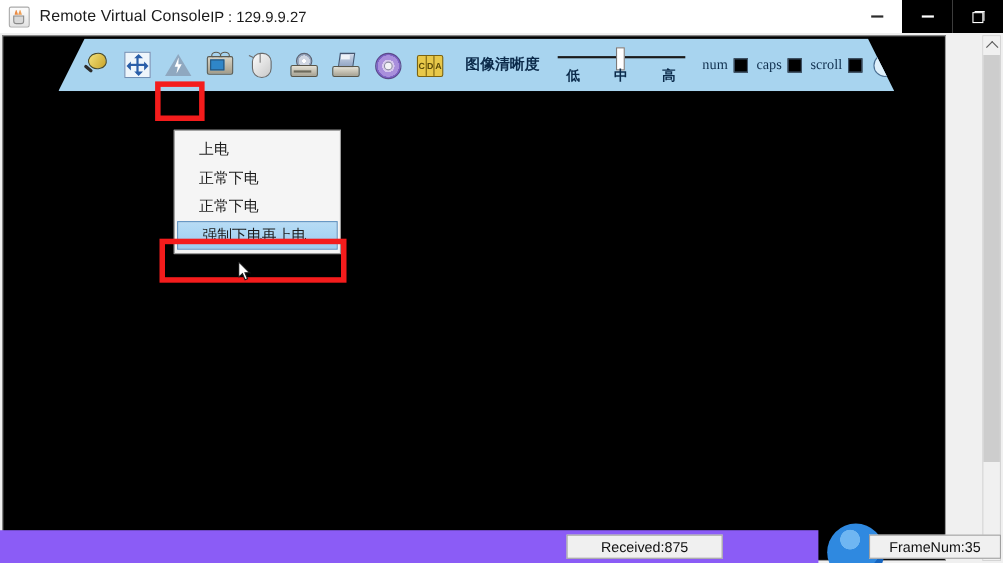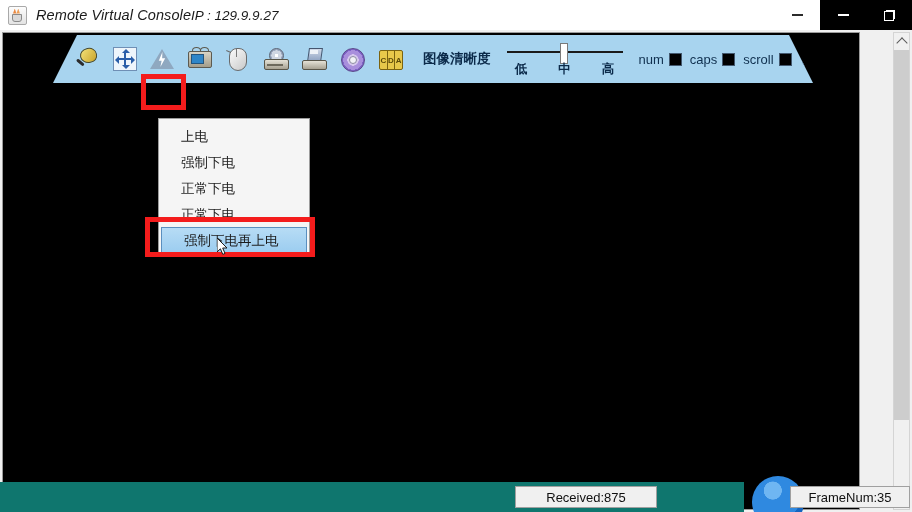--- a/index.html
+++ b/index.html
@@ -9,21 +9,20 @@
     font-family:"Liberation Sans","DejaVu Sans",sans-serif;
     -webkit-font-smoothing:antialiased;
   }
   .app{position:relative;width:912px;height:512px;}
 
   
   .titlebar{
     position:absolute;left:0;top:0;width:912px;height:30px;
     background:#ffffff;display:flex;align-items:center;
     border-bottom:1px solid #e4e4e4;
-    font-style:italic;
   }
   .title-icon{
     width:17px;height:17px;margin-left:8px;margin-right:9px;
     border:1px solid #a9a9a9;border-radius:2px;
     background:linear-gradient(#fdfdfd,#e3e3e3);
     position:relative;flex:none;
   }
   .title-icon .cup{
     position:absolute;left:3px;top:7px;width:8px;height:6px;
     background:#d9d9d9;border:1px solid #8a8a8a;border-radius:0 0 3px 3px;
@@ -198,21 +197,21 @@
   }
   .slider-ticks{
     position:absolute;left:0;top:22px;width:120px;display:flex;justify-content:space-between;
     font-size:12.5px;color:#0b2a4a;font-weight:bold;
     font-family:"DejaVu Sans","Liberation Sans",sans-serif;
   }
   .slider-ticks span{width:33px;text-align:center;}
 
   .locks{display:flex;align-items:center;margin-left:14px;}
   .lock{display:flex;align-items:center;margin-right:8px;}
-  .lock-name{font-size:13px;color:#10304f;margin-right:5px;font-family:Liberation Sans, sans-serif;}
+  .lock-name{font-size:13px;color:#10304f;margin-right:5px;font-family:Liberation Serif, serif;}
   .lock-led{width:11px;height:11px;background:#000000;border:1px solid #43586e;}
   .help-ico{
     width:19px;height:19px;border-radius:50%;border:1.4px solid #4a6f93;
     background:#dff0fb;display:flex;align-items:center;justify-content:center;
     font-size:12px;color:#33587d;margin-left:2px;cursor:pointer;
     font-family:"Liberation Sans",sans-serif;
   }
 
   
   .menu{
@@ -266,21 +265,21 @@
   .chev.up{transform:rotate(45deg);margin-top:3px;}
   .chev.down{transform:rotate(-135deg);margin-bottom:3px;}
   .sb-thumb{
     position:absolute;left:0;top:17px;width:15px;height:370px;
     background:#cdcdcd;cursor:pointer;
   }
 
   
   .statusbar{
     position:absolute;left:0;bottom:0;width:744px;height:30px;
-    background:#0f766e;
+    background:#8b5cf6;
   }
   .blue-ball{
     position:absolute;left:752px;bottom:-16px;width:52px;height:52px;border-radius:50%;
     background:radial-gradient(circle at 40% 28%,#6fb6f2 0 18%,#2f89e0 19% 62%,#1565c0 63% 100%);
   }
   .stat-box{
     position:absolute;bottom:4px;height:22px;
     background:#f0f0f0;border:1px solid #a0a0a0;box-sizing:border-box;
     display:flex;align-items:center;justify-content:center;
     font-size:13px;color:#101010;white-space:nowrap;
@@ -406,21 +405,20 @@
               <span class="lock-led"></span>
             </div>
             <div class="help-ico">?</div>
           </div>
 
         </div>
       </div>
 
       <div class="menu">
         <div class="menu-item">上电</div>
-        <div class="menu-item">强制下电</div>
         <div class="menu-item">正常下电</div>
         <div class="menu-item">正常下电</div>
         <div class="menu-item sel">强制下电再上电</div>
       </div>
 
       <div class="tool-redbox"></div>
       <div class="menu-redbox"></div>
 
       <svg class="cursor" viewBox="0 0 12 18">
         <polygon points="0,0 0,14 3.4,10.8 5.8,16.4 8,15.4 5.7,10 10,10" fill="#ffffff" stroke="#1a1a1a" stroke-width="1"></polygon>

